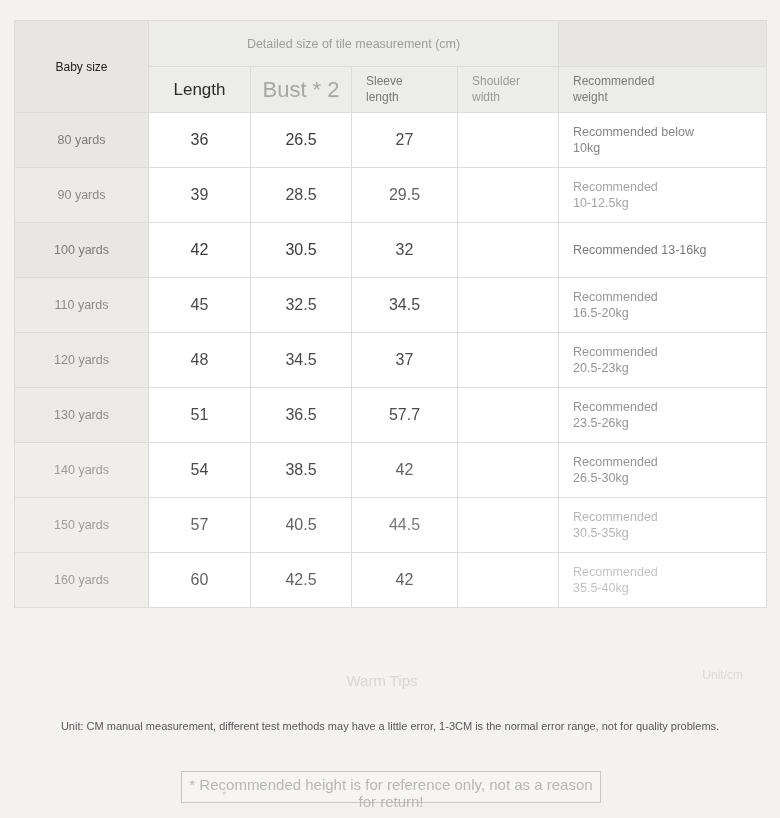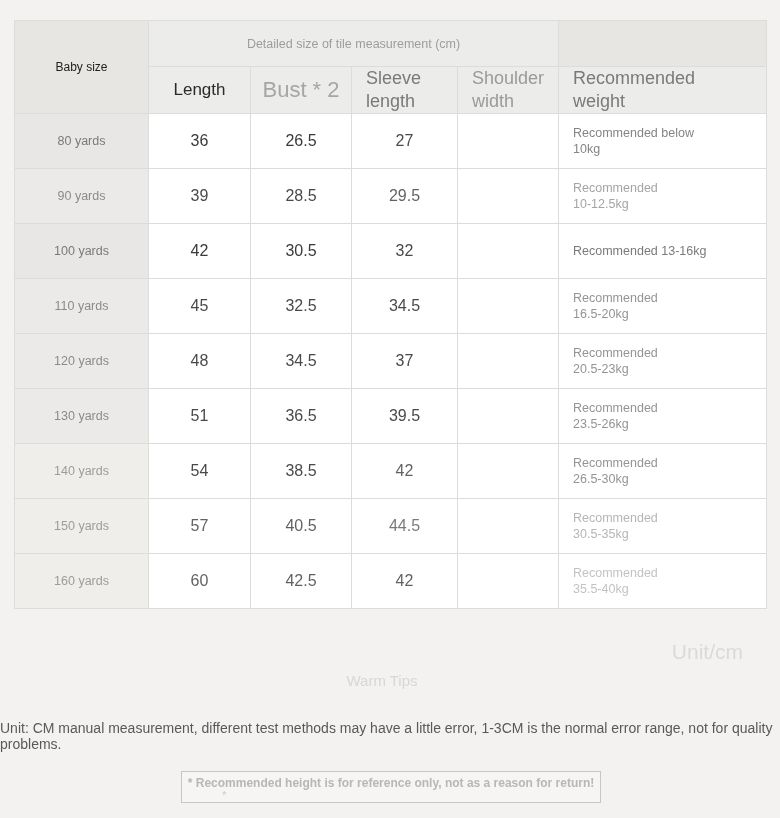--- a/index.html
+++ b/index.html
@@ -69,21 +69,21 @@
   }
   .hdr-sub .sub-inner {
     padding: 0 14px;
   }
   .hdr-sub.center .sub-inner {
     text-align: center;
     padding: 0 4px;
   }
   .hdr-len  { font-size: 17px; color: #2b2b2b; }
   .hdr-bust { font-size: 22px; color: #a7a6a4; }
-  .hdr-two  { font-size: 18px; line-height: 1.28; color: #9b9a98; }
+  .hdr-two  { font-size: 12px; line-height: 1.28; color: #9b9a98; }
   .hdr-two.dark { color: #7b7a78; }
 
   
   .cell-size {
     background: #e8e6e3;
     text-align: center;
     font-size: 12.5px;
     color: #6f6e6c;
     height: 54px;
   }
@@ -117,50 +117,50 @@
     left: 0;
     top: 672px;
     width: 764px;
     text-align: center;
     font-size: 15px;
     color: #d9d7d5;
   }
   .unit-cm {
     position: absolute;
     right: 37px;
-    top: 640px;
-    font-size: 21px;
+    top: 668px;
+    font-size: 12px;
     color: #ddd9d7;
   }
   .unit-note {
     position: absolute;
     left: 0;
     top: 720px;
     width: 780px;
-    font-size: 14px;
+    text-align: center;
+    font-size: 11px;
     color: #59585a;
   }
   .note-box {
     position: absolute;
     left: 181px;
     top: 771px;
     width: 418px;
     height: 30px;
     border: 1px solid #c8c6c4;
     background: #f6f5f3;
   }
   .note-box .note-line1 {
     position: absolute;
     left: 0;
     top: 4px;
     width: 418px;
     text-align: center;
-    font-size: 12px;
+    font-size: 15px;
     color: #b9b7b5;
-    font-weight: bold;
   }
   .note-box .note-line2 {
     position: absolute;
     left: 40px;
     top: 17px;
     font-size: 11.5px;
     color: #cfcdcb;
   }
 </style>
 </head>
@@ -278,21 +278,21 @@
             <div>Recommended</div>
             <div>20.5-23kg</div>
           </div>
         </td>
       </tr>
 
       <tr>
         <td class="cell-size f-80">130 yards</td>
         <td class="cell-num f-92">51</td>
         <td class="cell-num f-92">36.5</td>
-        <td class="cell-num f-92">39.5</td>
+        <td class="cell-num f-92">57.7</td>
         <td class="cell-empty"></td>
         <td class="cell-wt f-80">
           <div class="wt-inner">
             <div>Recommended</div>
             <div>23.5-26kg</div>
           </div>
         </td>
       </tr>
 
       <tr>

